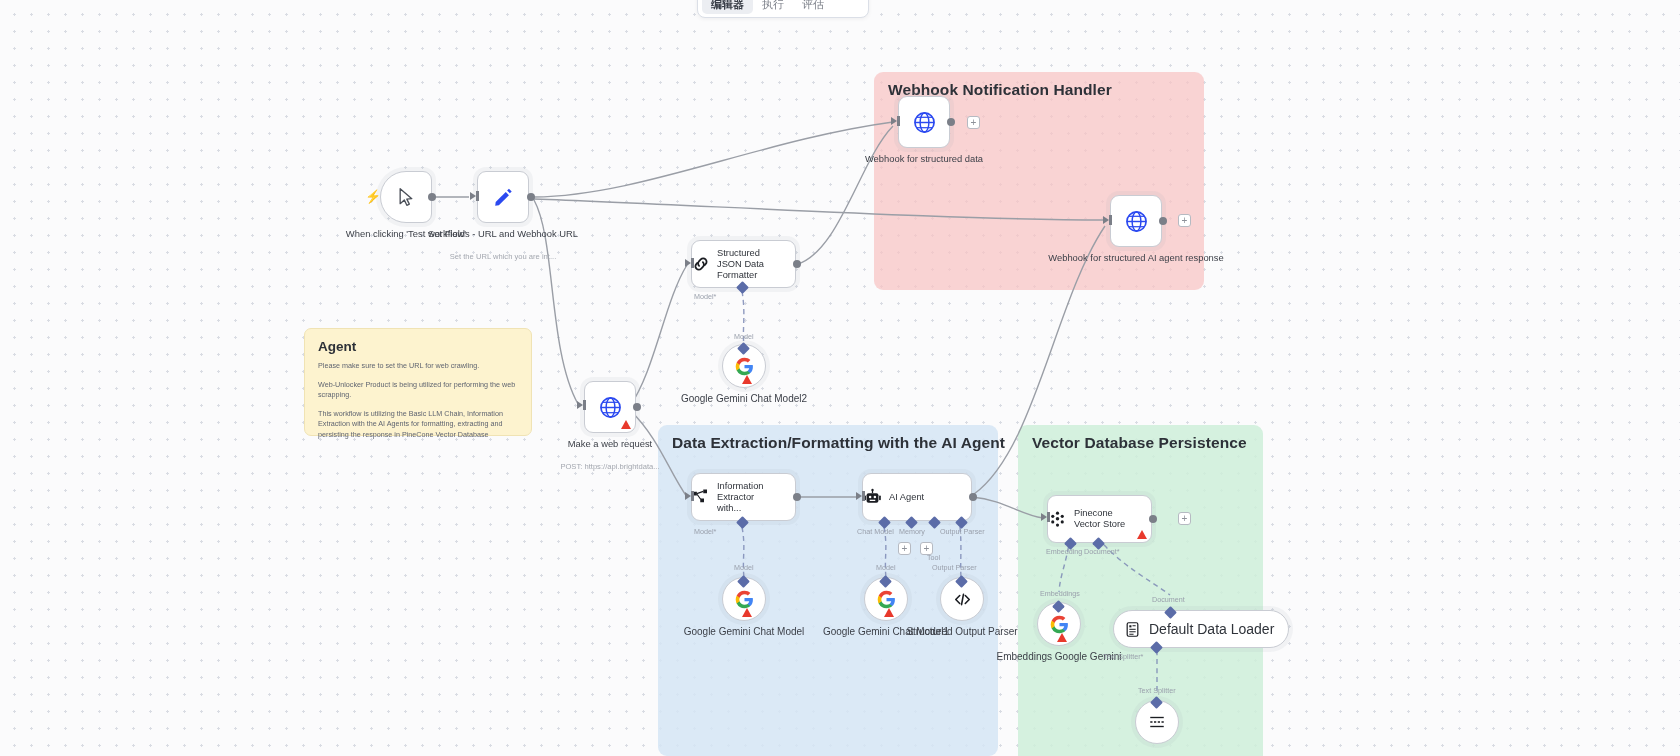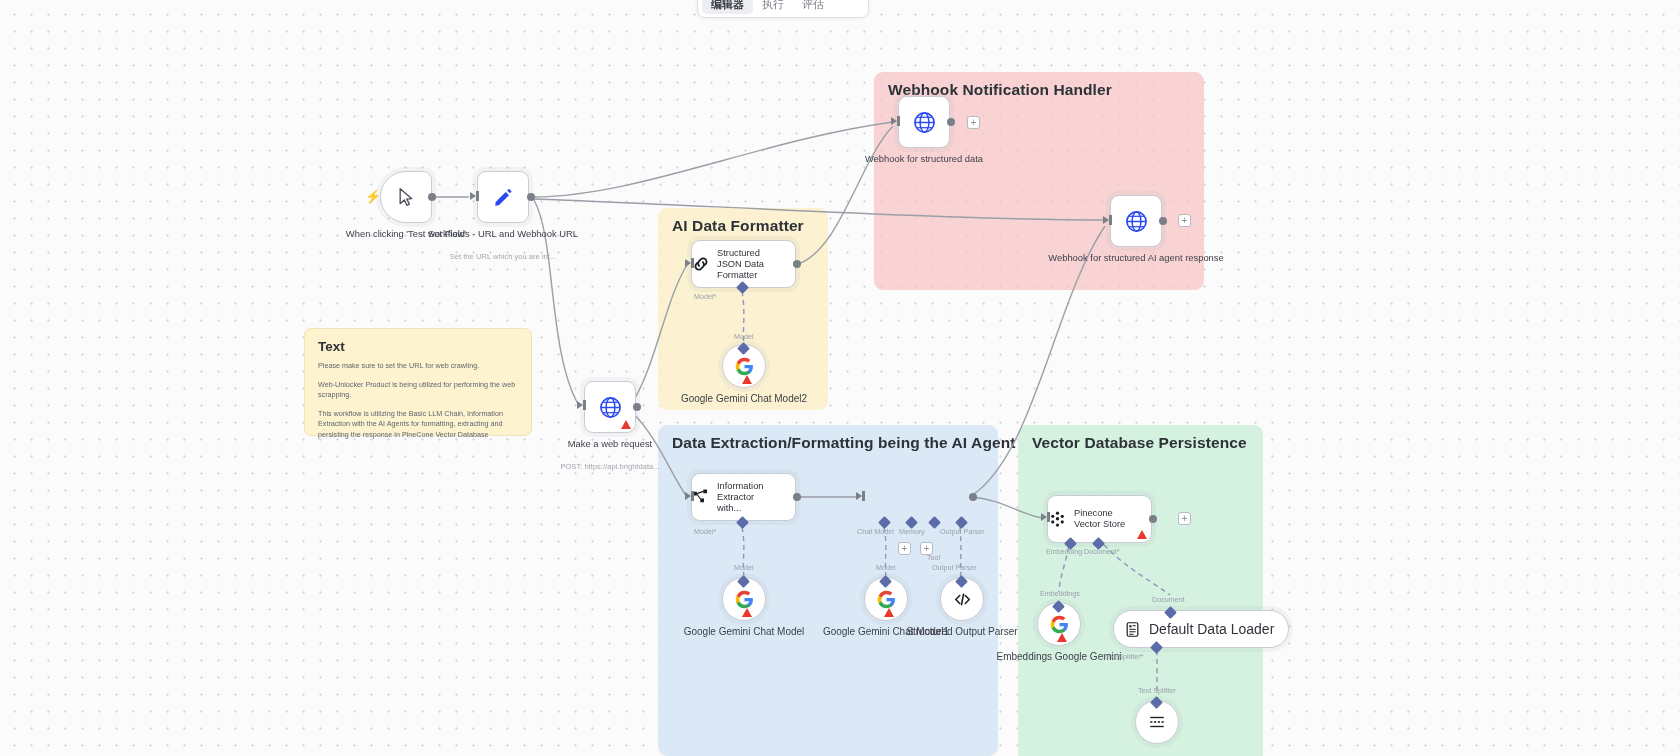--- a/index.html
+++ b/index.html
@@ -179,25 +179,22 @@
 
   <div id="topbar">
     <div class="tabitem active">编辑器</div>
     <div class="tabitem">执行</div>
     <div class="tabitem">评估</div>
   </div>
 
   <div class="group" id="grp-webhook">
     <div class="group-title">Webhook Notification Handler</div>
   </div>
-  <div class="group" id="grp-formatter">
-    <div class="group-title">AI Data Formatter</div>
-  </div>
   <div class="group" id="grp-extract">
-    <div class="group-title">Data Extraction/Formatting being the AI Agent</div>
+    <div class="group-title">Data Extraction/Formatting with the AI Agent</div>
   </div>
   <div class="group" id="grp-vector">
     <div class="group-title">Vector Database Persistence</div>
   </div>
 
   <svg class="wires">
 
     <path class="wire" d="M 432 197 L 469 197"></path>
 
     <path class="wire" d="M 534 197 C 640 196 760 140 893 122"></path>
@@ -223,21 +220,21 @@
     <path class="wire-dash" d="M 742 291 C 746 315 742 330 744 345"></path>
     <path class="wire-dash" d="M 742 527 C 746 548 742 558 744 578"></path>
     <path class="wire-dash" d="M 884 527 C 888 548 884 558 886 578"></path>
     <path class="wire-dash" d="M 960 527 C 962 548 960 560 961 578"></path>
     <path class="wire-dash" d="M 1070 538 C 1066 565 1060 575 1059 592"></path>
     <path class="wire-dash" d="M 1098 538 C 1120 565 1150 580 1170 595"></path>
     <path class="wire-dash" d="M 1157 650 C 1157 672 1157 680 1157 694"></path>
   </svg>
 
   <div id="note">
-    <h3>Text</h3>
+    <h3>Agent</h3>
     <p>Please make sure to set the URL for web crawling.</p>
     <p>Web-Unlocker Product is being utilized for performing the web scrapping.</p>
     <p>This workflow is utilizing the Basic LLM Chain, Information Extraction with the AI Agents for formatting, extracting and persisting the response in PineCone Vector Database</p>
   </div>
 
   <div class="bolt" style="left:365px; top:189px;">⚡</div>
   <div class="node square trigger" style="left:380px; top:171px;">
     <span class="icon">
       <svg width="20" height="20" viewBox="0 0 24 24">
           <path d="M5 2 L5 20 L10 15.5 L13 22 L16 20.5 L13 14.5 L19 14 Z" fill="none" stroke="#4a4f58" stroke-width="1.6" stroke-linejoin="round"></path>
@@ -352,20 +349,35 @@
     </span>
     <span class="node-text">Information Extractor with...</span>
   </div>
   <div class="dot-out" style="left:793px; top:493px;"></div>
   <div class="diamond" style="left:738px; top:518px;"></div>
   <div class="port-label" style="left:694px; top:527px;">
     <span>Model*</span>
   </div>
 
   <div class="arrow-in" style="left:856px; top:492px;"></div>
+  <div class="node wide" style="left:862px; top:473px; width:110px;">
+    <span class="icon">
+      <svg width="19" height="19" viewBox="0 0 24 24">
+          <rect x="4.5" y="6.5" width="15" height="12" rx="2.5" fill="#1b1d22"></rect>
+          <circle cx="9" cy="11.5" r="1.6" fill="#fff"></circle>
+          <circle cx="15" cy="11.5" r="1.6" fill="#fff"></circle>
+          <rect x="8.5" y="14.8" width="7" height="1.6" fill="#fff"></rect>
+          <rect x="11.2" y="2.8" width="1.6" height="3.6" fill="#1b1d22"></rect>
+          <circle cx="12" cy="2.4" r="1.5" fill="#1b1d22"></circle>
+          <rect x="1.5" y="9.5" width="2.2" height="6" rx="1" fill="#1b1d22"></rect>
+          <rect x="20.3" y="9.5" width="2.2" height="6" rx="1" fill="#1b1d22"></rect>
+        </svg>
+    </span>
+    <span class="node-text">AI Agent</span>
+  </div>
   <div class="dot-out" style="left:969px; top:493px;"></div>
 
   <div class="diamond" style="left:880px; top:518px;"></div>
   <div class="diamond" style="left:907px; top:518px;"></div>
   <div class="diamond" style="left:930px; top:518px;"></div>
   <div class="diamond" style="left:957px; top:518px;"></div>
   <div class="port-label" style="left:857px; top:527px;">Chat Model</div>
   <div class="port-label" style="left:899px; top:527px;">Memory</div>
   <div class="port-label" style="left:927px; top:553px;">Tool</div>
   <div class="port-label" style="left:940px; top:527px;">Output Parser</div>

